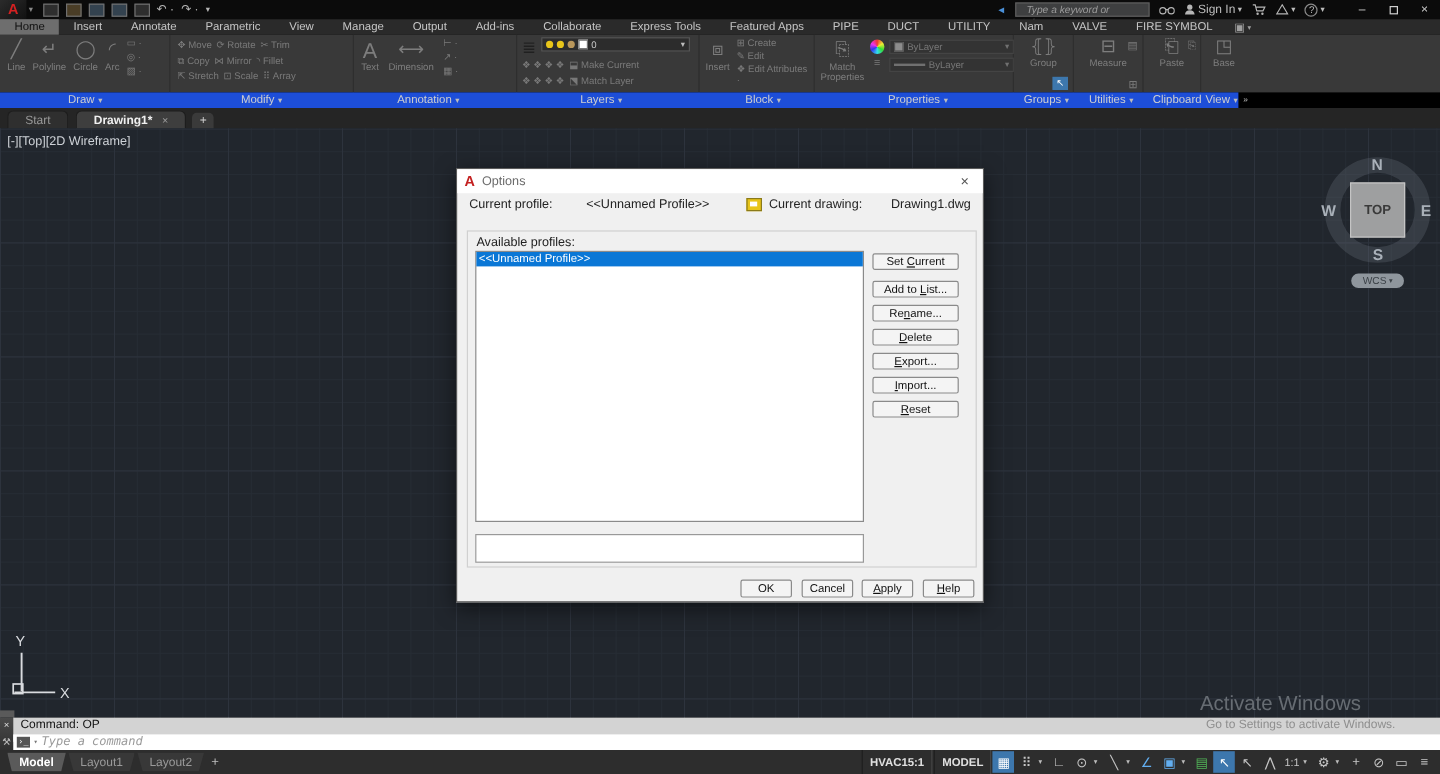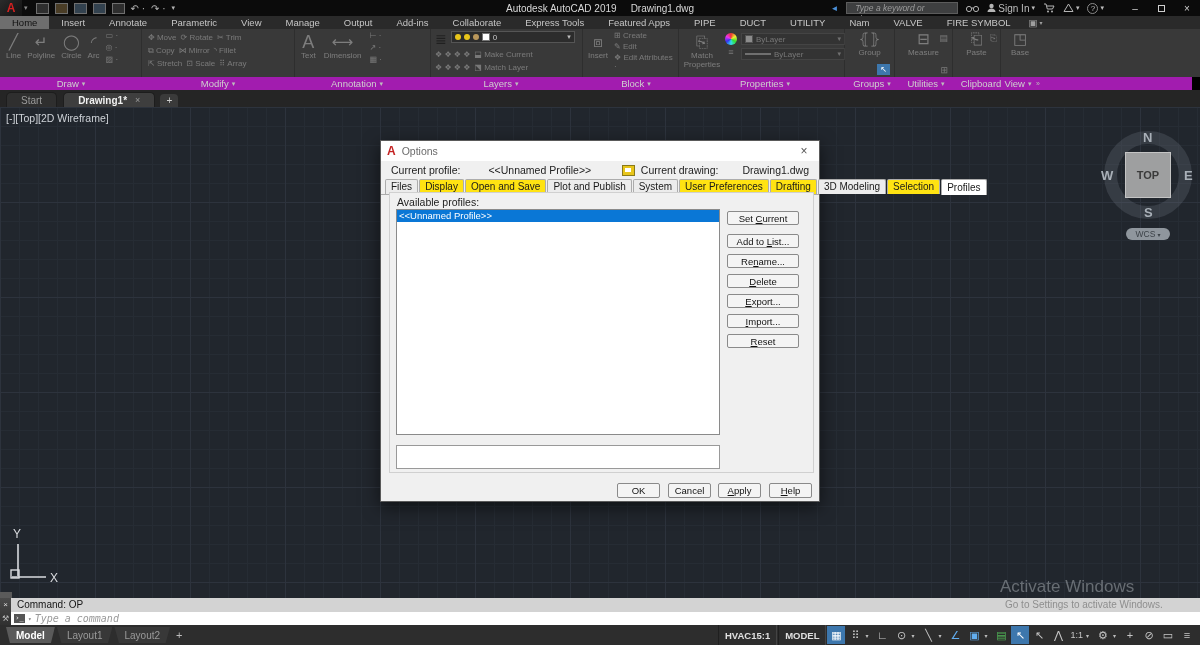--- a/index.html
+++ b/index.html
@@ -30,21 +30,21 @@
 
   
   .ribbon { position:absolute; left:0; top:29px; width:1200px; height:48px; background:#393939; display:flex; }
   .rpanel { height:48px; border-right:1px solid #2e2e2e; position:relative; }
   .dim { opacity:.42; }
   .glyph { color:#dcdcdc; }
   .biglabel { font-size:8px; color:#d8d8d8; text-align:center; }
   .bigbtn { display:flex; flex-direction:column; align-items:center; justify-content:flex-start; gap:1px; padding-top:3px; }
   .bigbtn .g { font-size:15px; line-height:16px; }
   .rowline { display:flex; align-items:center; gap:4px; font-size:8px; color:#cfcfcf; line-height:12px; }
-  .labelsrow { position:absolute; left:0; top:77px; width:1192px; height:13px; background:#a21caf; color:#cfcfcf; font-size:9.5px; }
+  .labelsrow { position:absolute; left:0; top:77px; width:1032px; height:13px; background:#1d4ed8; color:#cfcfcf; font-size:9.5px; }
   .plabel { position:absolute; top:0; height:13px; display:flex; align-items:center; gap:3px; transform:translateX(-50%); }
   .caret { font-size:7px; color:#bdbdbd; }
   .combo { background:#2c2c2c; border:1px solid #555; height:12px; display:flex; align-items:center; gap:3px; padding:0 3px; font-size:8px; color:#c9c9c9; }
   .combo .caret { margin-left:auto; }
   .dot { width:6px; height:6px; border-radius:50%; display:inline-block; }
   .sw { width:8px; height:8px; background:#fff; display:inline-block; border:1px solid #777; }
   .lineSw { width:26px; height:0; border-top:2px solid #bdbdbd; display:inline-block; }
   .colorwheel { width:12px; height:12px; border-radius:50%; background:conic-gradient(#e33,#ee3,#3d3,#3de,#33e,#e3e,#e33); display:inline-block; }
   .bluechip { background:#3d77ad; }
 
@@ -128,23 +128,20 @@
   <span style="color:#8a8a8a;font-size:7px;margin-left:2px;">▾</span>
   <div class="qat">
     <span class="qicon"></span>
     <span class="qicon" style="background:#4a3d26;"></span>
     <span class="qicon disk"></span>
     <span class="qicon disk"></span>
     <span class="qicon"></span>
     <span>↶ ·</span>
     <span>↷ ·</span>
     <span style="font-size:7px;">▾</span>
-  </div>
-  <div class="title-center">
-    <span>Autodesk AutoCAD 2019</span><b>Drawing1.dwg</b>
   </div>
   <div class="tb-right">
     <span class="tb-ic" style="color:#4a90d9;font-size:8px;">◄</span>
     <div class="searchbox">Type a keyword or phrase</div>
     <span class="tb-ic">
       <svg width="13" height="9" viewBox="0 0 13 9">
           <circle cx="3" cy="5" r="2.6" fill="none" stroke="#b5b5b5"></circle>
           <circle cx="10" cy="5" r="2.6" fill="none" stroke="#b5b5b5"></circle>
           <path d="M5.5 4h2" stroke="#b5b5b5" fill="none"></path>
         </svg>
@@ -461,32 +458,20 @@
   </div>
   <div class="profrow">
     <span>Current profile:</span>
     <span class="val">&lt;&lt;Unnamed Profile&gt;&gt;</span>
     <span class="drawinfo">
       <span class="dwgicon"></span>
       <span>Current drawing:</span>
       <span class="dv">Drawing1.dwg</span>
     </span>
   </div>
-  <div class="dtabs">
-    <span class="dtab">Files</span>
-    <span class="dtab hl">Display</span>
-    <span class="dtab hl">Open and Save</span>
-    <span class="dtab">Plot and Publish</span>
-    <span class="dtab">System</span>
-    <span class="dtab hl">User Preferences</span>
-    <span class="dtab hl">Drafting</span>
-    <span class="dtab">3D Modeling</span>
-    <span class="dtab hl">Selection</span>
-    <span class="dtab active">Profiles</span>
-  </div>
 
   <div class="dbody">
     <div class="avail">Available profiles:</div>
     <div class="plist">
       <div class="prow">&lt;&lt;Unnamed Profile&gt;&gt;</div>
     </div>
     <div class="pdesc"></div>
 
     <div class="sbtn" style="top:18px;">
         <span><span>Set </span><span class="u">C</span><span>urrent</span></span>

